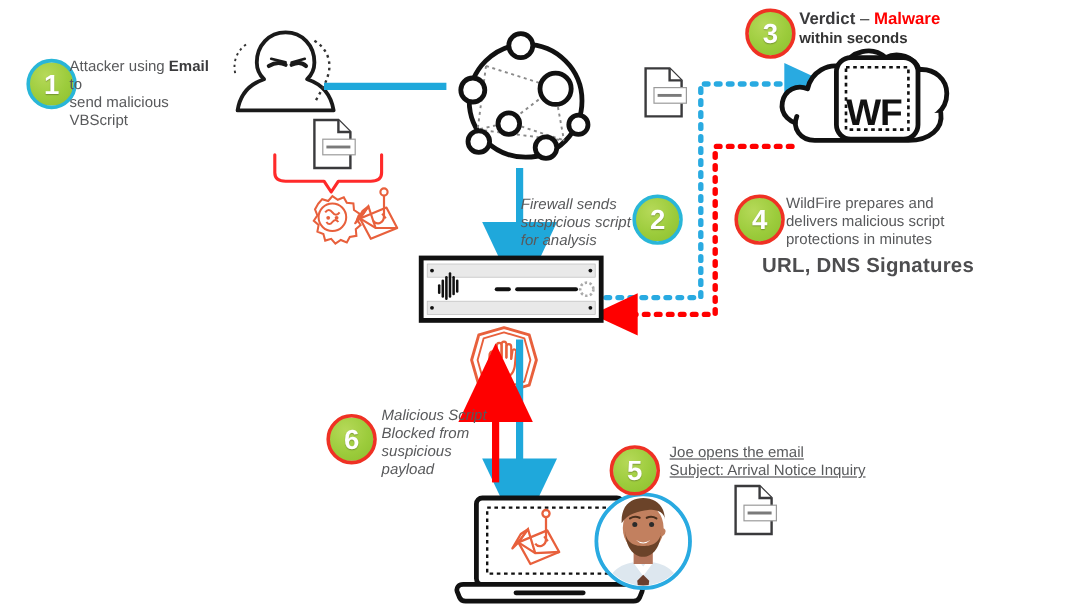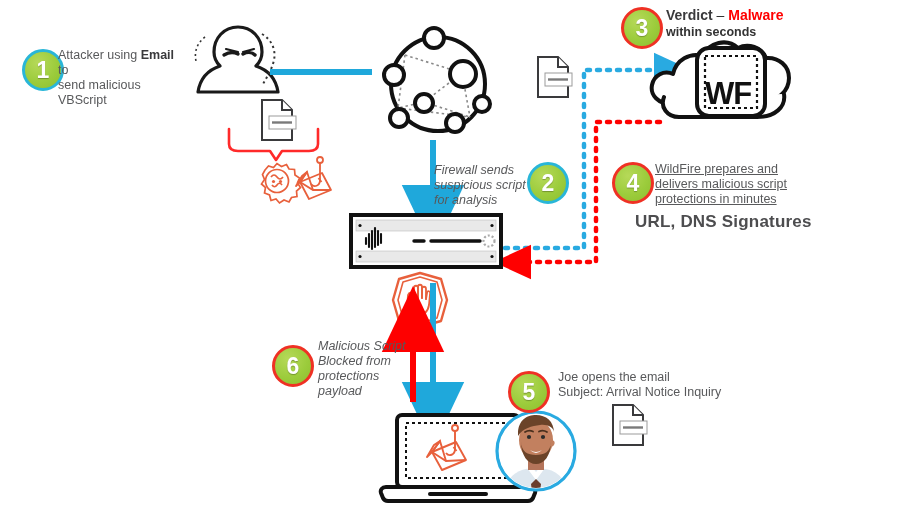--- a/index.html
+++ b/index.html
@@ -307,34 +307,34 @@
       <b>Verdict</b>
       <span>–</span>
       <span class="mal">Malware</span>
     </div>
     <div style="font-size:12.5px;font-weight:bold;">within seconds</div>
   </div>
 
   <div class="wf-text" style="left:705px;top:63px;">WF</div>
 
   <div class="badge ring-red" style="left:612px;top:162px;">4</div>
-  <div class="cap" style="left:655px;top:162px;width:150px;text-decoration:underline;">
+  <div class="cap" style="left:655px;top:162px;width:150px;">
     <div>WildFire prepares and</div>
     <div>delivers malicious script</div>
     <div>protections in minutes</div>
   </div>
   <div class="cap big" style="left:635px;top:214px;width:192px;">URL, DNS Signatures</div>
 
   <div class="badge ring-red" style="left:508px;top:371px;">5</div>
-  <div class="cap" style="left:558px;top:370px;width:210px;">
+  <div class="cap" style="left:558px;top:370px;width:210px;text-decoration:underline;">
     <div>Joe opens the email</div>
     <div class="ital">Subject: Arrival Notice Inquiry</div>
   </div>
 
   <div class="badge ring-red" style="left:272px;top:345px;">6</div>
   <div class="cap" style="left:318px;top:339px;width:103px;font-style:italic;">
     <div>Malicious Script</div>
     <div>Blocked from</div>
-    <div>protections</div>
+    <div>suspicious</div>
     <div>payload</div>
   </div>
 
 </div>
 
 </body></html>

